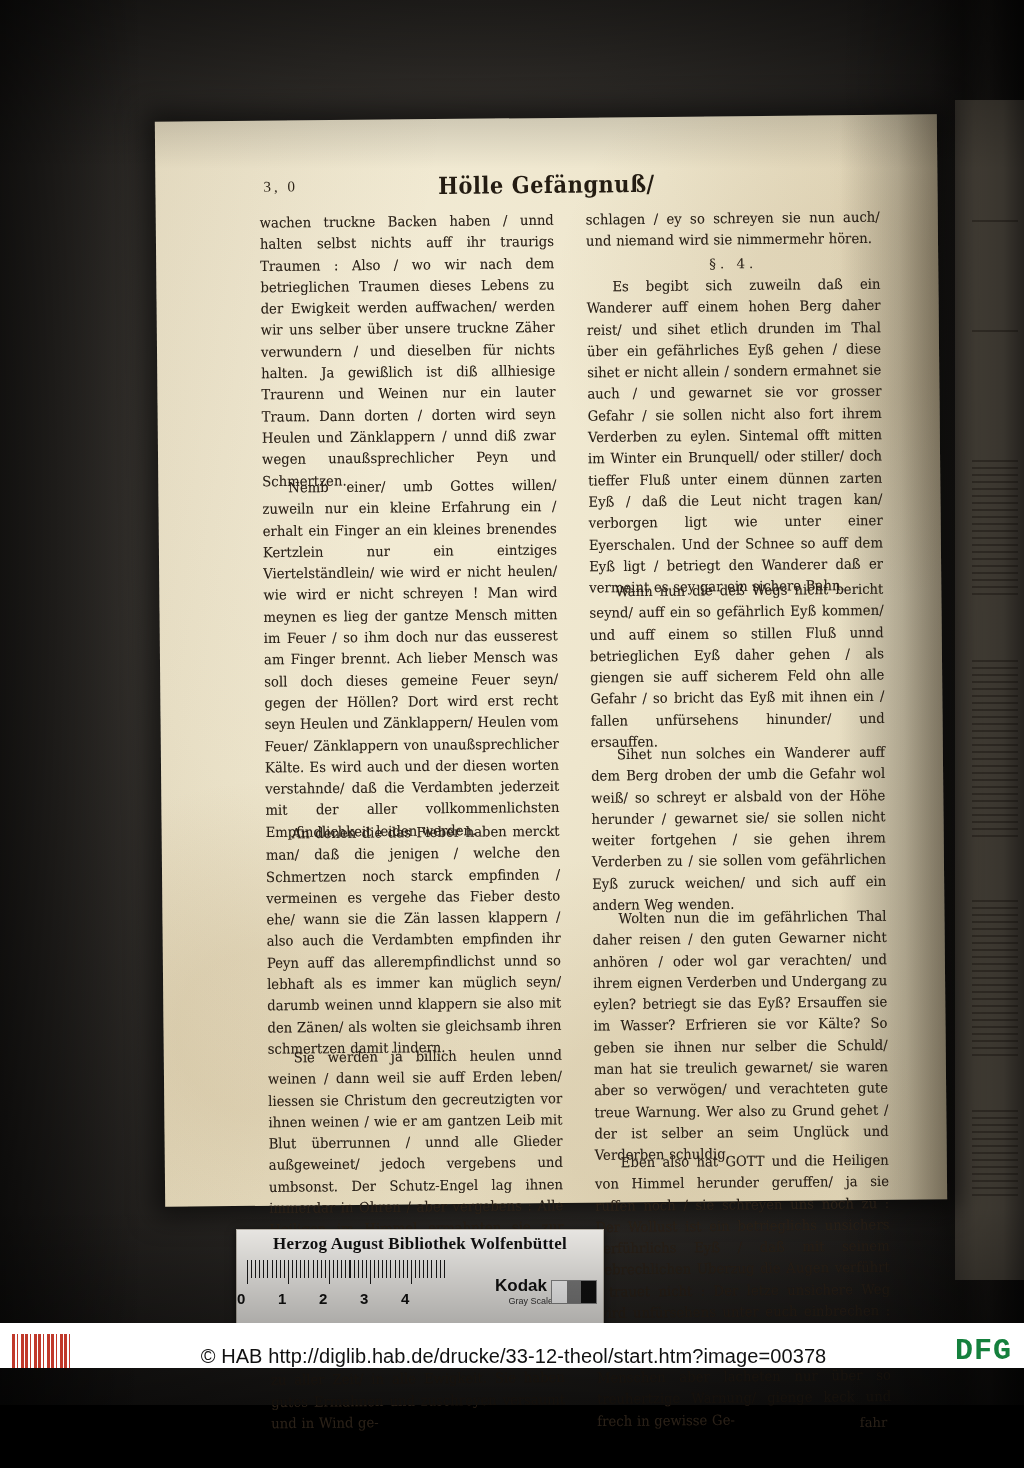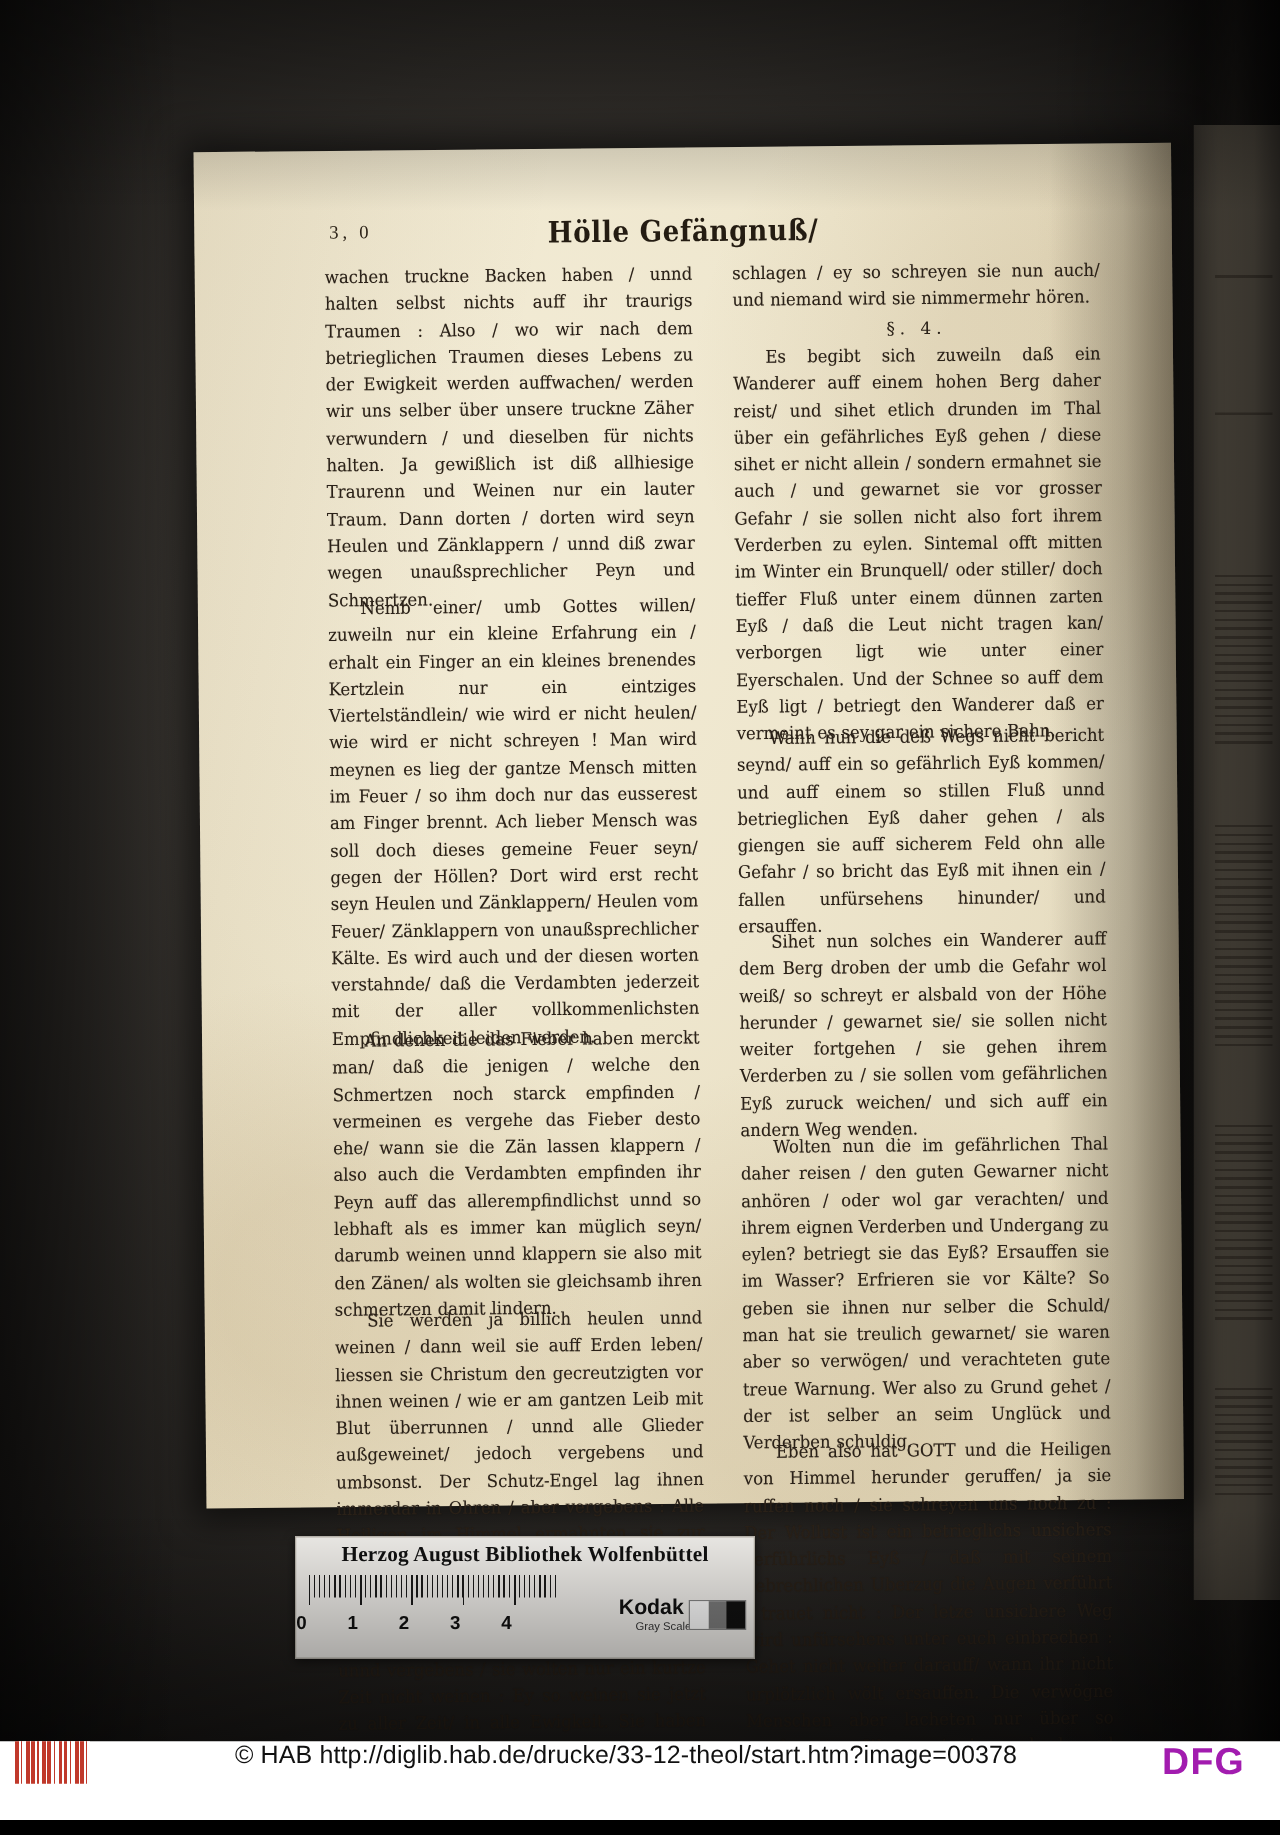--- a/index.html
+++ b/index.html
@@ -232,50 +232,50 @@
     border: 1px solid #888;
   }
   #target .patches i { display: block; height: 100%; }
   #target .p1 { width: 33%; background: #ffffff; }
   #target .p2 { width: 34%; background: #7d7d7d; }
   #target .p3 { width: 33%; background: #111111; }
 
   
   #footer {
     position: absolute;
-    left: 0; top: 1393px;
-    width: 1024px; height: 63px;
+    left: 0; top: 1323px;
+    width: 1024px; height: 45px;
     background: #ffffff;
     display: flex;
-    align-items: flex-start;
+    align-items: flex-end;
   }
   #footer .barcode {
     width: 60px; height: 34px;
     margin-left: 12px;
     background:
       repeating-linear-gradient(90deg,
         #c0392b 0 3px, #ffffff 3px 5px,
         #c0392b 5px 6px, #ffffff 6px 9px,
         #c0392b 9px 12px, #ffffff 12px 13px);
     border: 0;
   }
   #footer .credit {
     flex: 1;
     text-align: center;
     font-family: "Liberation Sans", sans-serif;
     font-size: 20px;
     color: #111;
     letter-spacing: .1px;
   }
   #footer .dfg {
-    margin-right: 28px;
-    font-family: Liberation Sans, sans-serif;
+    margin-right: 12px;
+    font-family: Liberation Mono, monospace;
     font-weight: 700;
     font-size: 30px;
-    color: #a21caf;
+    color: #15803d;
     letter-spacing: 1px;
   }
 </style>
 </head>
 <body>
 
 <div id="photo">
 
   <div id="gutter"></div>
   <div id="facing-page">

